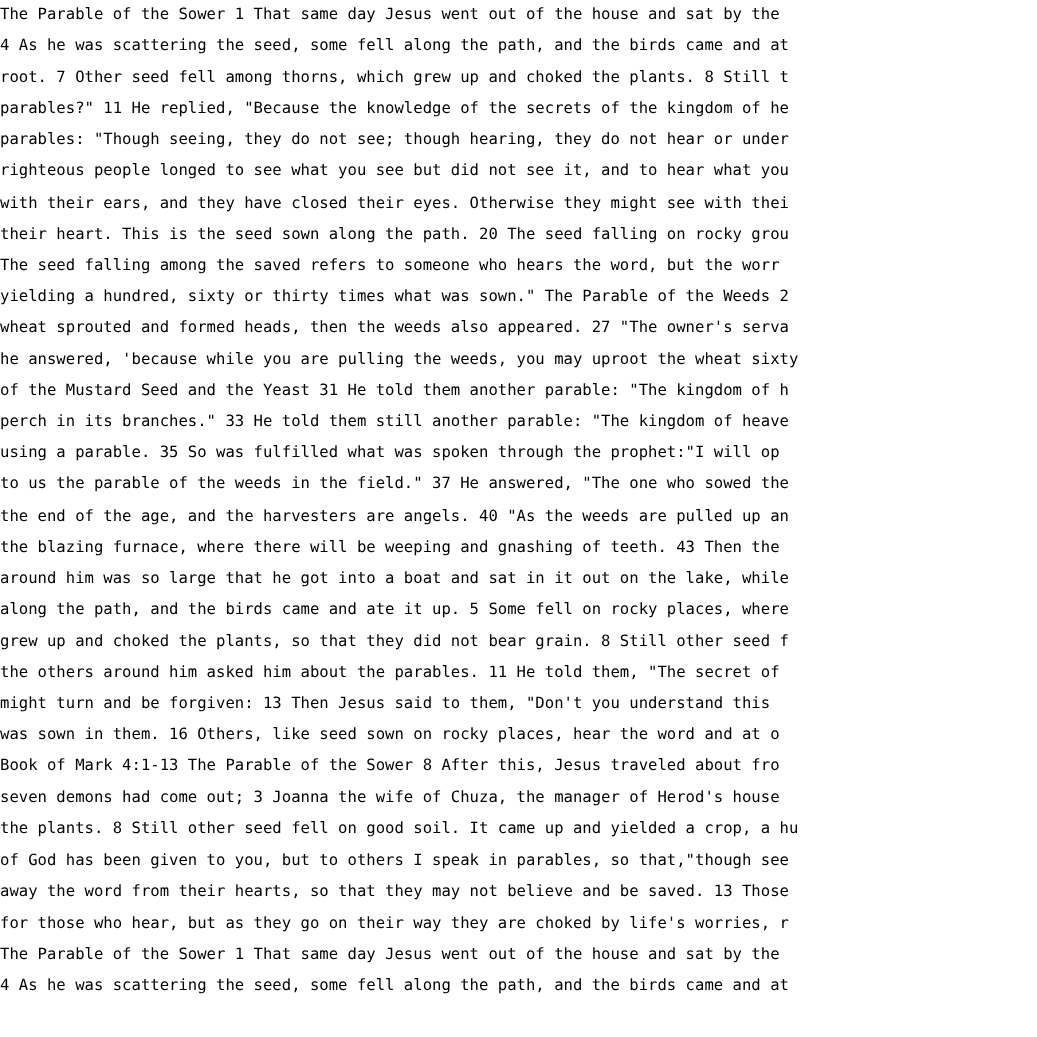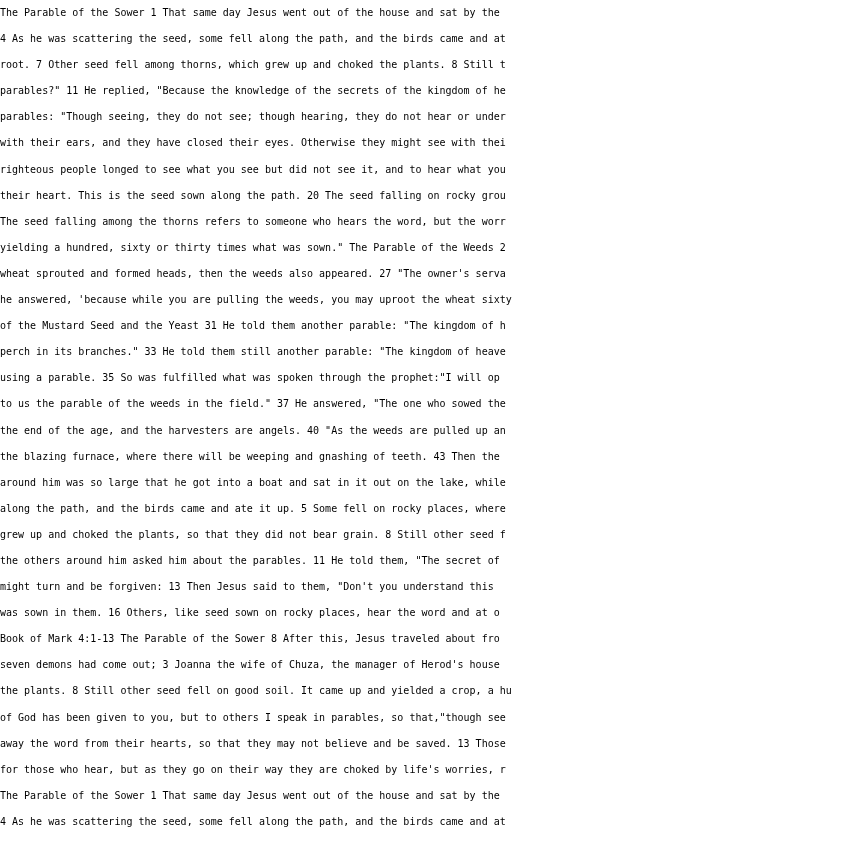--- a/index.html
+++ b/index.html
@@ -14,42 +14,42 @@
   }
   #doc {
     width: 864px;
     height: 864px;
     overflow: hidden;
     box-sizing: border-box;
     padding: 0;
   }
   .line {
     font-family: "DejaVu Sans Mono", monospace;
-    font-size: 10px;
+    font-size: 13px;
     line-height: 26.1px;
     color: #000000;
     white-space: pre;
     letter-spacing: 0px;
     height: 26.1px;
     overflow: hidden;
   }
 </style>
 </head>
 <body>
 
 <div id="doc">
     <div class="line">The Parable of the Sower 1 That same day Jesus went out of the house and sat by the</div>
     <div class="line">4 As he was scattering the seed, some fell along the path, and the birds came and at</div>
     <div class="line">root. 7 Other seed fell among thorns, which grew up and choked the plants. 8 Still t</div>
     <div class="line">parables?" 11 He replied, "Because the knowledge of the secrets of the kingdom of he</div>
     <div class="line">parables: "Though seeing, they do not see; though hearing, they do not hear or under</div>
+    <div class="line">righteous people longed to see what you see but did not see it, and to hear what you</div>
     <div class="line">with their ears, and they have closed their eyes. Otherwise they might see with thei</div>
-    <div class="line">righteous people longed to see what you see but did not see it, and to hear what you</div>
     <div class="line">their heart. This is the seed sown along the path. 20 The seed falling on rocky grou</div>
-    <div class="line">The seed falling among the thorns refers to someone who hears the word, but the worr</div>
+    <div class="line">The seed falling among the saved refers to someone who hears the word, but the worr</div>
     <div class="line">yielding a hundred, sixty or thirty times what was sown." The Parable of the Weeds 2</div>
     <div class="line">wheat sprouted and formed heads, then the weeds also appeared. 27 "The owner's serva</div>
     <div class="line">he answered, 'because while you are pulling the weeds, you may uproot the wheat sixty</div>
     <div class="line">of the Mustard Seed and the Yeast 31 He told them another parable: "The kingdom of h</div>
     <div class="line">perch in its branches." 33 He told them still another parable: "The kingdom of heave</div>
     <div class="line">using a parable. 35 So was fulfilled what was spoken through the prophet:"I will op</div>
     <div class="line">to us the parable of the weeds in the field." 37 He answered, "The one who sowed the</div>
     <div class="line">the end of the age, and the harvesters are angels. 40 "As the weeds are pulled up an</div>
     <div class="line">the blazing furnace, where there will be weeping and gnashing of teeth. 43 Then the</div>
     <div class="line">around him was so large that he got into a boat and sat in it out on the lake, while</div>

